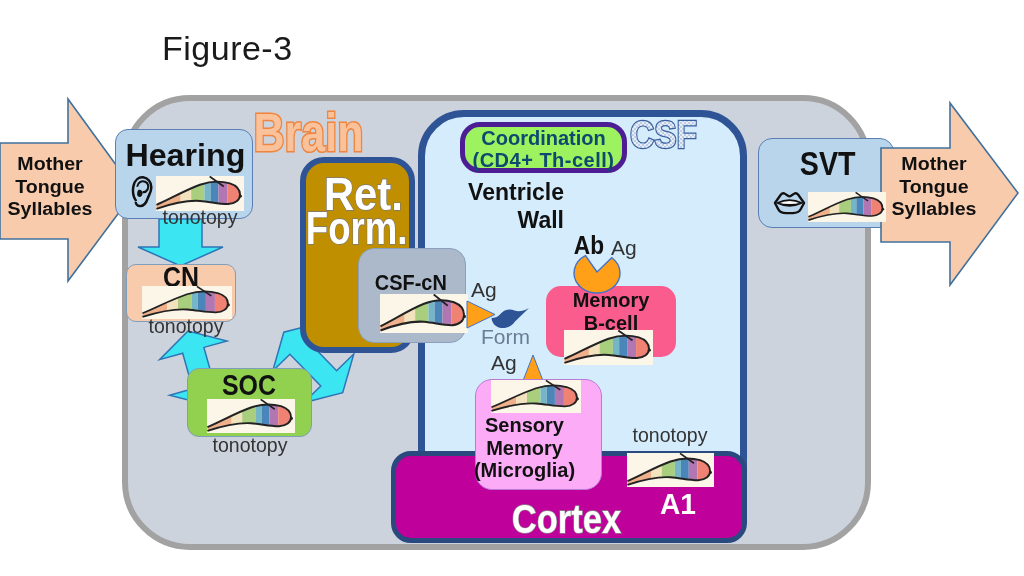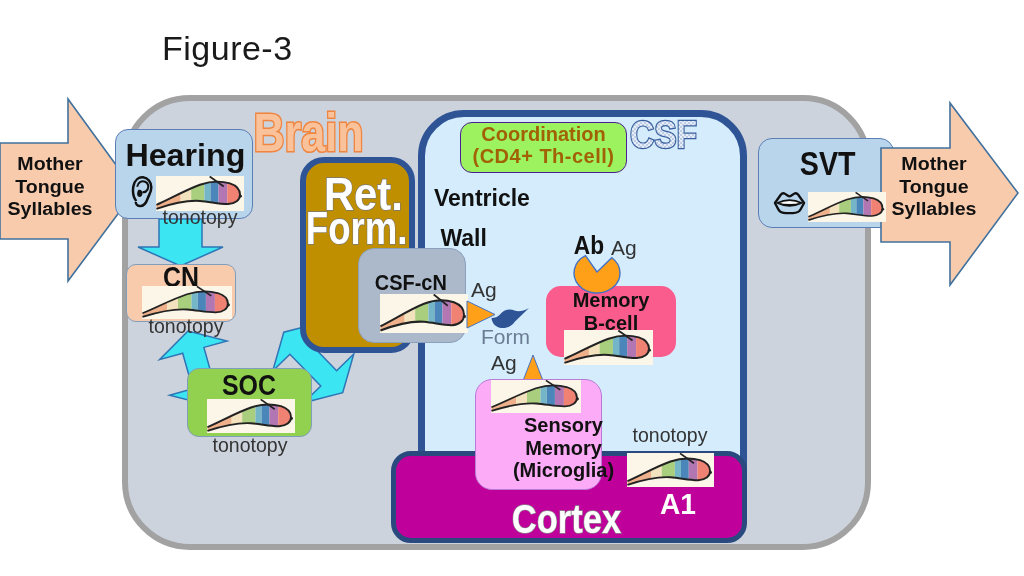--- a/index.html
+++ b/index.html
@@ -1,19 +1,19 @@
 <!DOCTYPE html>
 <html><head>
 <meta charset="utf-8">
 <style>
 html,body{margin:0;padding:0;}
 #stage{position:relative;width:1024px;height:576px;background:#ffffff;overflow:hidden;
   font-family:"Liberation Sans",sans-serif;}
 .abs{position:absolute;}
-.box{position:absolute;box-sizing:border-box;}
+.box{position:absolute;box-sizing:border-box;text-align:right;}
 .ctr{text-align:center;}
 svg{display:block;}
 text{font-family:"Liberation Sans",sans-serif;}
 </style>
 </head>
 <body>
 <div id="stage">
 
 <svg width="0" height="0" style="position:absolute">
 <defs>
@@ -73,23 +73,23 @@
 
 <polygon points="283.8,332.2 272.7,371.0 289.9,354.2 320.8,386.1 303.6,402.8 342.7,392.7 353.8,354.0 336.6,370.7 305.7,338.8 322.9,322.1" fill="#3ce5f2" stroke="#2e75b6" stroke-width="1.5"></polygon>
 </svg>
 
 <div class="box" style="left:300px;top:157px;width:115px;height:196px;background:#bf8f00;border:6px solid #2f5496;border-radius:24px;"></div>
 <svg class="abs" style="left:300px;top:157px" width="115" height="100" viewBox="0 0 115 100">
 <text x="63.4" y="53" text-anchor="middle" font-size="46" font-weight="bold" fill="#ffffff" stroke="#787878" stroke-width="1.3" paint-order="stroke" textLength="79" lengthAdjust="spacingAndGlyphs">Ret.</text>
 <text x="56.6" y="86.8" text-anchor="middle" font-size="46" font-weight="bold" fill="#ffffff" stroke="#787878" stroke-width="1.3" paint-order="stroke" textLength="101.6" lengthAdjust="spacingAndGlyphs">Form.</text>
 </svg>
 
-<div class="box ctr" style="left:460px;top:122px;width:167px;height:51px;background:#9df35f;border:1px solid #4c1d95;border-radius:12px;font-weight:bold;font-size:20px;line-height:21.5px;padding-top:1px;color:#a16207;">Coordination<br><span style="letter-spacing:0.5px">(CD4+ Th-cell)</span></div>
+<div class="box ctr" style="left:460px;top:122px;width:167px;height:51px;background:#9df35f;border:5px solid #4c1d95;border-radius:20px;font-weight:bold;font-size:20px;line-height:21.5px;padding-top:1px;color:#0c4a6e;">Coordination<br><span style="letter-spacing:0.5px">(CD4+ Th-cell)</span></div>
 
-<div class="box" style="left:434px;top:178px;width:130px;font-weight:bold;font-size:23px;line-height:40px;color:#111;">Ventricle<br>&nbsp;Wall</div>
+<div class="box" style="left:434px;top:178px;width:130px;font-weight:bold;font-size:23px;line-height:28px;color:#111;">Ventricle<br>&nbsp;Wall</div>
 
 <div class="box" style="left:126px;top:264px;width:110px;height:58px;background:#f8cbad;border:1.5px solid #7f9ebc;border-radius:10px;"></div>
 <svg class="abs" style="left:126px;top:258px" width="110" height="32" viewBox="0 0 110 32">
 <text x="55" y="28.5" text-anchor="middle" font-size="29" font-weight="bold" fill="#111111" textLength="36" lengthAdjust="spacingAndGlyphs">CN</text>
 </svg>
 <svg class="abs" style="left:142px;top:286px" width="90" height="33" viewBox="0 0 100 40" preserveAspectRatio="none">
       <use href="#coch"></use>
     </svg>
 <div class="box ctr" style="left:136px;top:315px;width:100px;font-size:19.5px;color:#333;">tonotopy</div>
 
@@ -165,21 +165,21 @@
 </svg>
 <svg class="abs" style="left:566px;top:228px" width="48" height="30" viewBox="0 0 48 30">
 <text x="23" y="26" text-anchor="middle" font-size="26" font-weight="bold" fill="#111111" textLength="30.3" lengthAdjust="spacingAndGlyphs">Ab</text>
 </svg>
 <div class="box" style="left:611px;top:236.4px;font-size:21px;color:#333;">Ag</div>
 
 <div class="box" style="left:475px;top:379px;width:127px;height:111px;background:#fcabf7;border:1.5px solid #b97cd6;border-radius:17px;"></div>
 <svg class="abs" style="left:491px;top:380px" width="90" height="33" viewBox="0 0 100 40" preserveAspectRatio="none">
       <use href="#coch"></use>
     </svg>
-<div class="box ctr" style="left:500px;top:414px;width:127px;font-weight:bold;font-size:20px;line-height:22.5px;color:#111;">Sensory<br>Memory<br>(Microglia)</div>
+<div class="box ctr" style="left:461px;top:414px;width:127px;font-weight:bold;font-size:20px;line-height:22.5px;color:#111;">Sensory<br>Memory<br>(Microglia)</div>
 
 <div class="box" style="left:758px;top:138px;width:136px;height:90px;background:#b9d5ec;border:1.5px solid #5b7fb5;border-radius:14px;"></div>
 
 <svg class="abs" style="left:880px;top:100px" width="144" height="190" viewBox="0 0 144 190">
 <polygon points="1,48 70,48 70,3 138,93 70,185 70,142 1,142" fill="#f8cbad" stroke="#41719c" stroke-width="1.6"></polygon>
 </svg>
 <div class="box ctr" style="left:884px;top:153.4px;width:100px;font-weight:bold;font-size:17.5px;line-height:22.5px;color:#111;transform:scaleX(1.12);">Mother<br>Tongue<br>Syllables</div>
 
 <svg class="abs" style="left:758px;top:145px" width="136" height="34" viewBox="0 0 136 34">
 <text x="69.7" y="30.4" text-anchor="middle" font-size="34" font-weight="bold" fill="#111111" textLength="55.7" lengthAdjust="spacingAndGlyphs">SVT</text>

